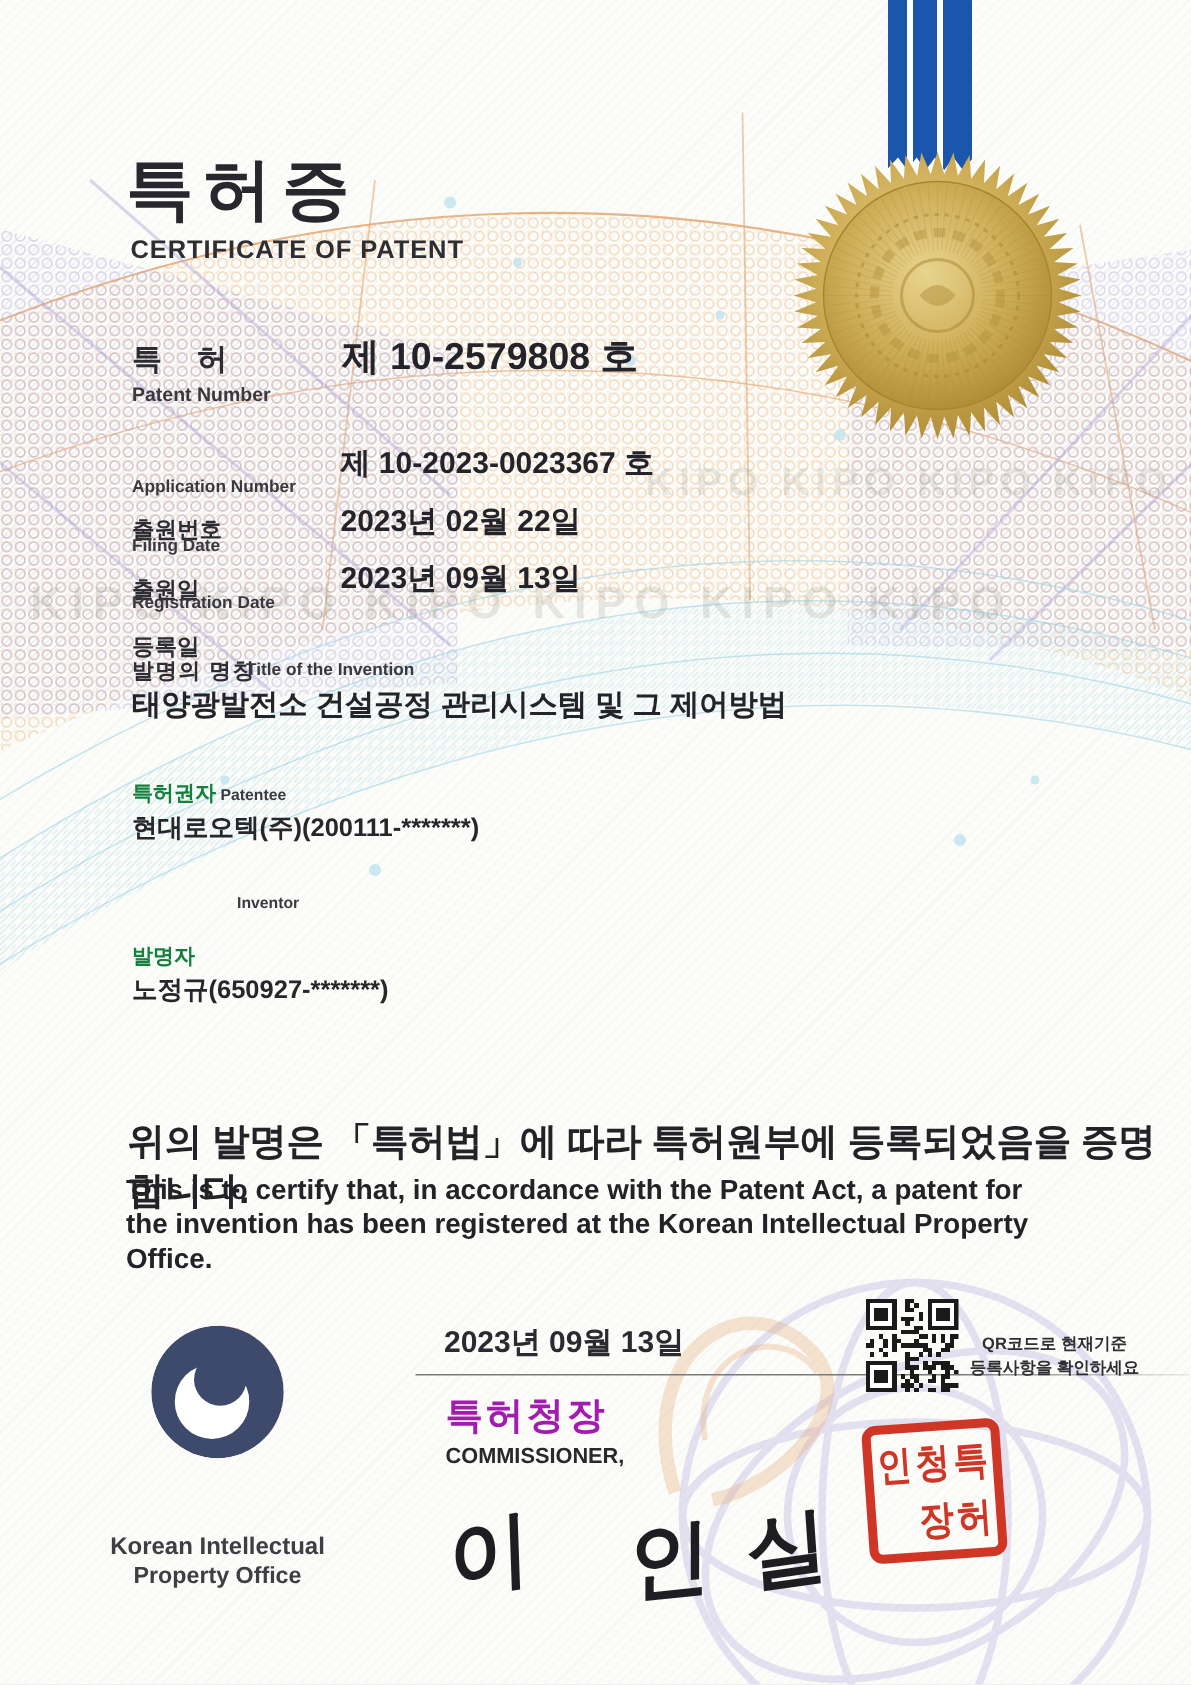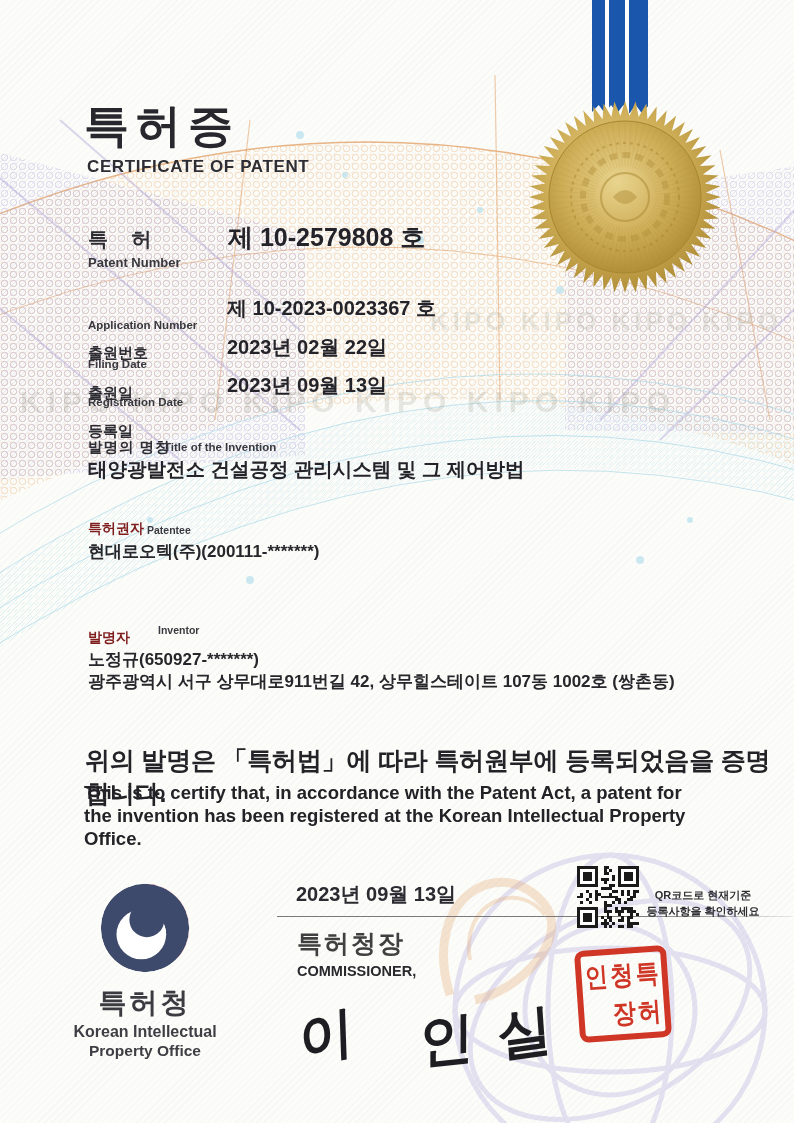--- a/index.html
+++ b/index.html
@@ -30,36 +30,36 @@
   .patent-val{left:228px;top:221px;font-size:25px;text-align:center;}
   .row2-lbl{font-size:15px;margin-top:45px;} .row2-sub{font-size:11.5px;} .row2-val{font-size:20px;}
   .app-lbl{left:88px;top:299px;} .app-sub{left:88px;top:319px;} .app-val{left:227px;top:295px;text-align:right;}
   .fil-lbl{left:88px;top:339px;} .fil-sub{left:88px;top:358px;} .fil-val{left:227px;top:334px;}
   .reg-lbl{left:88px;top:377px;} .reg-sub{left:88px;top:396px;} .reg-val{left:227px;top:372px;}
 
   .inv-lbl{left:88px;top:438px;font-size:14.5px;letter-spacing:1px;}
   .inv-sub{left:164px;top:441px;font-size:11.5px;font-weight:600;}
   .inv-val{left:88px;top:456px;font-size:19.5px;}
 
-  .sec-lbl{font-size:14px;font-weight:600;color:#7f1d1d;}
+  .sec-lbl{font-size:14px;font-weight:600;color:#15803d;}
   .sec-sub{font-size:10.5px;font-weight:700;color:#3a3a40;}
   .sec-val{font-size:17px;font-weight:700;white-space:pre;}
   .pat-lbl{left:88px;top:520px;} .pat-sub{left:147px;top:524px;}
   .pat-name{left:88px;top:540px;} .pat-addr{left:88px;top:562px;}
-  .invr-lbl{left:88px;top:629px;} .invr-sub{left:132px;top:624px;padding-left:26px;}
+  .invr-lbl{left:88px;top:629px;} .invr-sub{left:132px;top:596px;padding-left:26px;}
   .invr-name{left:88px;top:648px;} .invr-addr{left:88px;top:670px;}
 
   .stmt-kr{left:85px;top:744px;font-size:25px;font-weight:800;letter-spacing:-0.2px;color:#222227;}
   .stmt-en{left:84px;top:782px;width:628px;font-size:18.5px;font-weight:700;line-height:1.23;color:#222227;}
 
   
   .issue-date{left:296px;top:881px;font-size:20px;font-weight:600;color:#2a2a30;}
   .date-rule{left:277px;top:916px;width:516px;height:1px;
     background:linear-gradient(90deg,#7a7a7a 0 70%,rgba(122,122,122,.15));}
-  .comm-kr{left:297px;top:927px;font-size:25px;font-weight:800;letter-spacing:2px;color:#404040;}
+  .comm-kr{left:297px;top:927px;font-size:25px;font-weight:800;letter-spacing:2px;color:#a21caf;}
   .comm-en1{left:297px;top:963px;font-size:14.5px;font-weight:800;color:#28282d;}
   .comm-en2{left:297px;top:982px;font-size:14.5px;font-weight:800;color:#28282d;}
   .sig-char{font-size:55px;font-weight:700;color:#1d1d22;
     font-family:"DejaVu Serif","Liberation Serif",serif;}
   .sig-0{left:299px;top:999px;transform:rotate(-10deg) skewX(-8deg);}
   .sig-1{left:419px;top:1003px;transform:rotate(-6deg) skewX(-6deg);}
   .sig-2{left:497px;top:996px;transform:rotate(-8deg) skewX(-4deg);}
 
   .seal{left:577px;top:948px;width:92px;height:92px;border:6px solid #cf3626;border-radius:9px;
     transform:rotate(-4deg);display:grid;grid-template-rows:1fr 1fr;grid-auto-flow:column;
@@ -259,21 +259,20 @@
   <div class="abs lbl-en inv-sub">Title of the Invention</div>
   <div class="abs val inv-val">태양광발전소 건설공정 관리시스템 및 그 제어방법</div>
 
   <div class="abs sec-lbl pat-lbl">특허권자</div>
   <div class="abs sec-sub pat-sub">Patentee</div>
   <div class="abs sec-val pat-name">현대로오텍(주)(200111-*******)</div>
 
   <div class="abs sec-lbl invr-lbl">발명자</div>
   <div class="abs sec-sub invr-sub">Inventor</div>
   <div class="abs sec-val invr-name">노정규(650927-*******)</div>
-  <div class="abs sec-val invr-addr">광주광역시 서구 상무대로911번길 42, 상무힐스테이트 107동 1002호 (쌍촌동)</div>
 
   <div class="abs stmt-kr">위의 발명은 「특허법」에 따라 특허원부에 등록되었음을 증명합니다.</div>
   <div class="abs stmt-en">This is to certify that, in accordance with the Patent Act, a patent for the invention has been registered at the Korean Intellectual Property Office.</div>
 
   <div class="abs issue-date">2023년 09월 13일</div>
   <div class="abs date-rule"></div>
 
   <div class="abs qr-wrap">
     <svg id="qr" width="62" height="66" viewBox="0 0 21 21" shape-rendering="crispEdges">
         <rect x="9" y="0" width="1" height="1" fill="#1a1a1a"></rect>
@@ -417,17 +416,16 @@
         </clipPath>
       </defs>
     <g clip-path="url(#logoClip)">
       <circle cx="50" cy="50" r="48" fill="#3d4a6b"></circle>
       <path d="M 50 2 A 48 48 0 0 1 85 83 A 36 36 0 0 0 50 2 Z" fill="#e63e4b"></path>
       <circle cx="46" cy="57" r="27" fill="#ffffff"></circle>
       <path d="M 46 30 A 27 27 0 0 1 73 57 L 60 57 A 14 14 0 0 0 46 44 Z" fill="#ffffff"></path>
       <circle cx="52" cy="41" r="19" fill="#3d4a6b"></circle>
     </g>
   </svg>
-  <div class="abs logo-kr">특허청</div>
   <div class="abs logo-en1">Korean Intellectual</div>
   <div class="abs logo-en2">Property Office</div>
 
 </div>
 
 </body></html>

